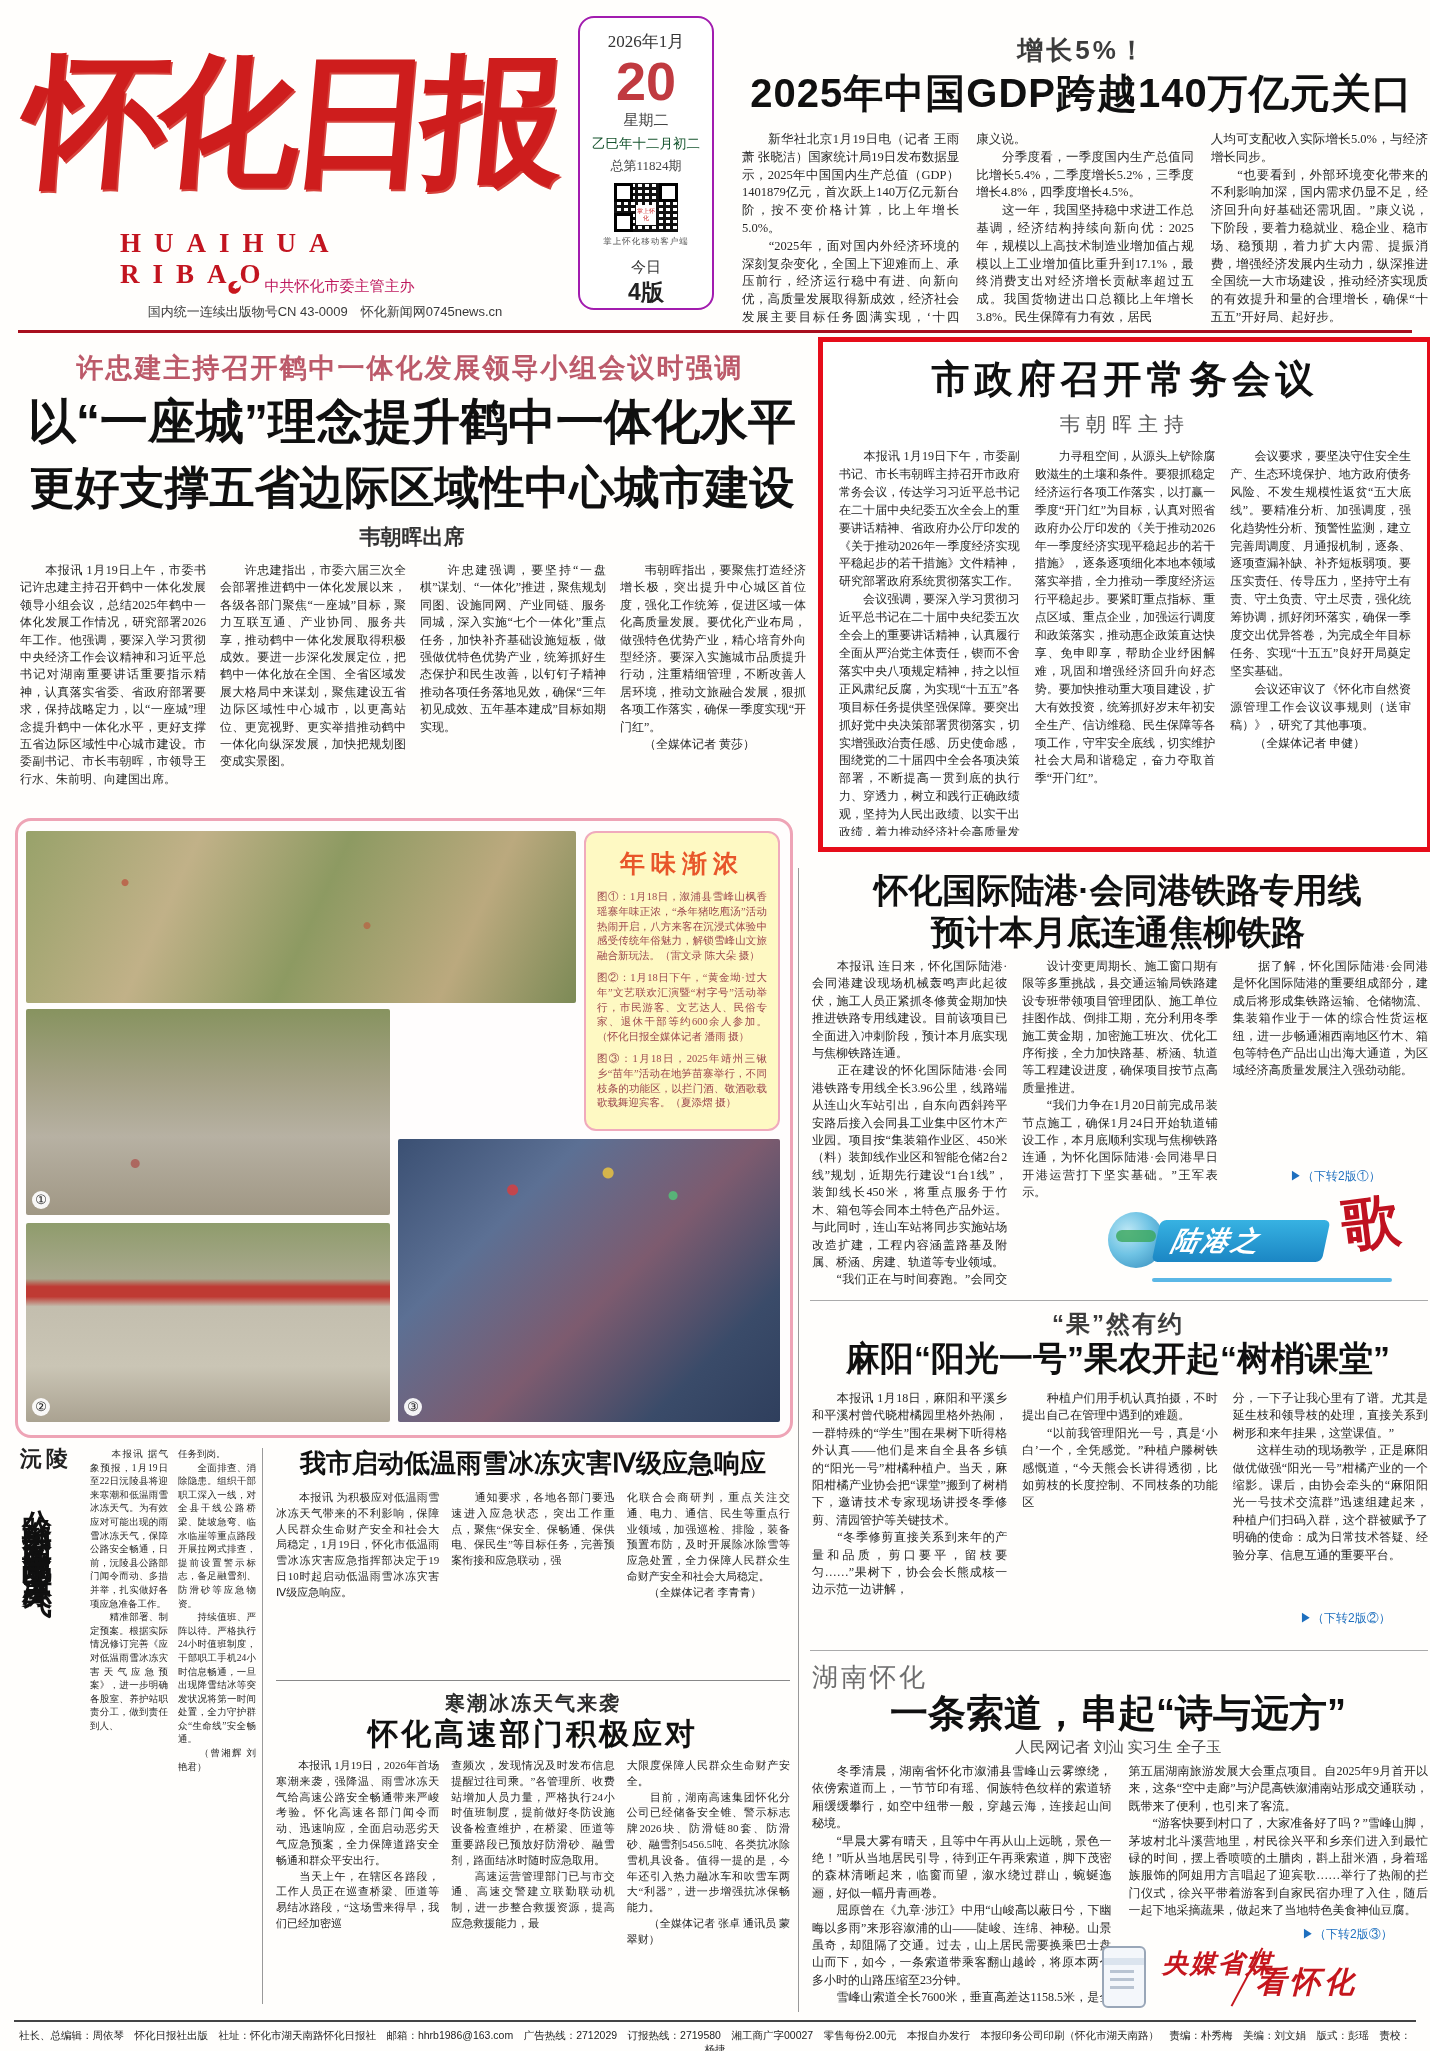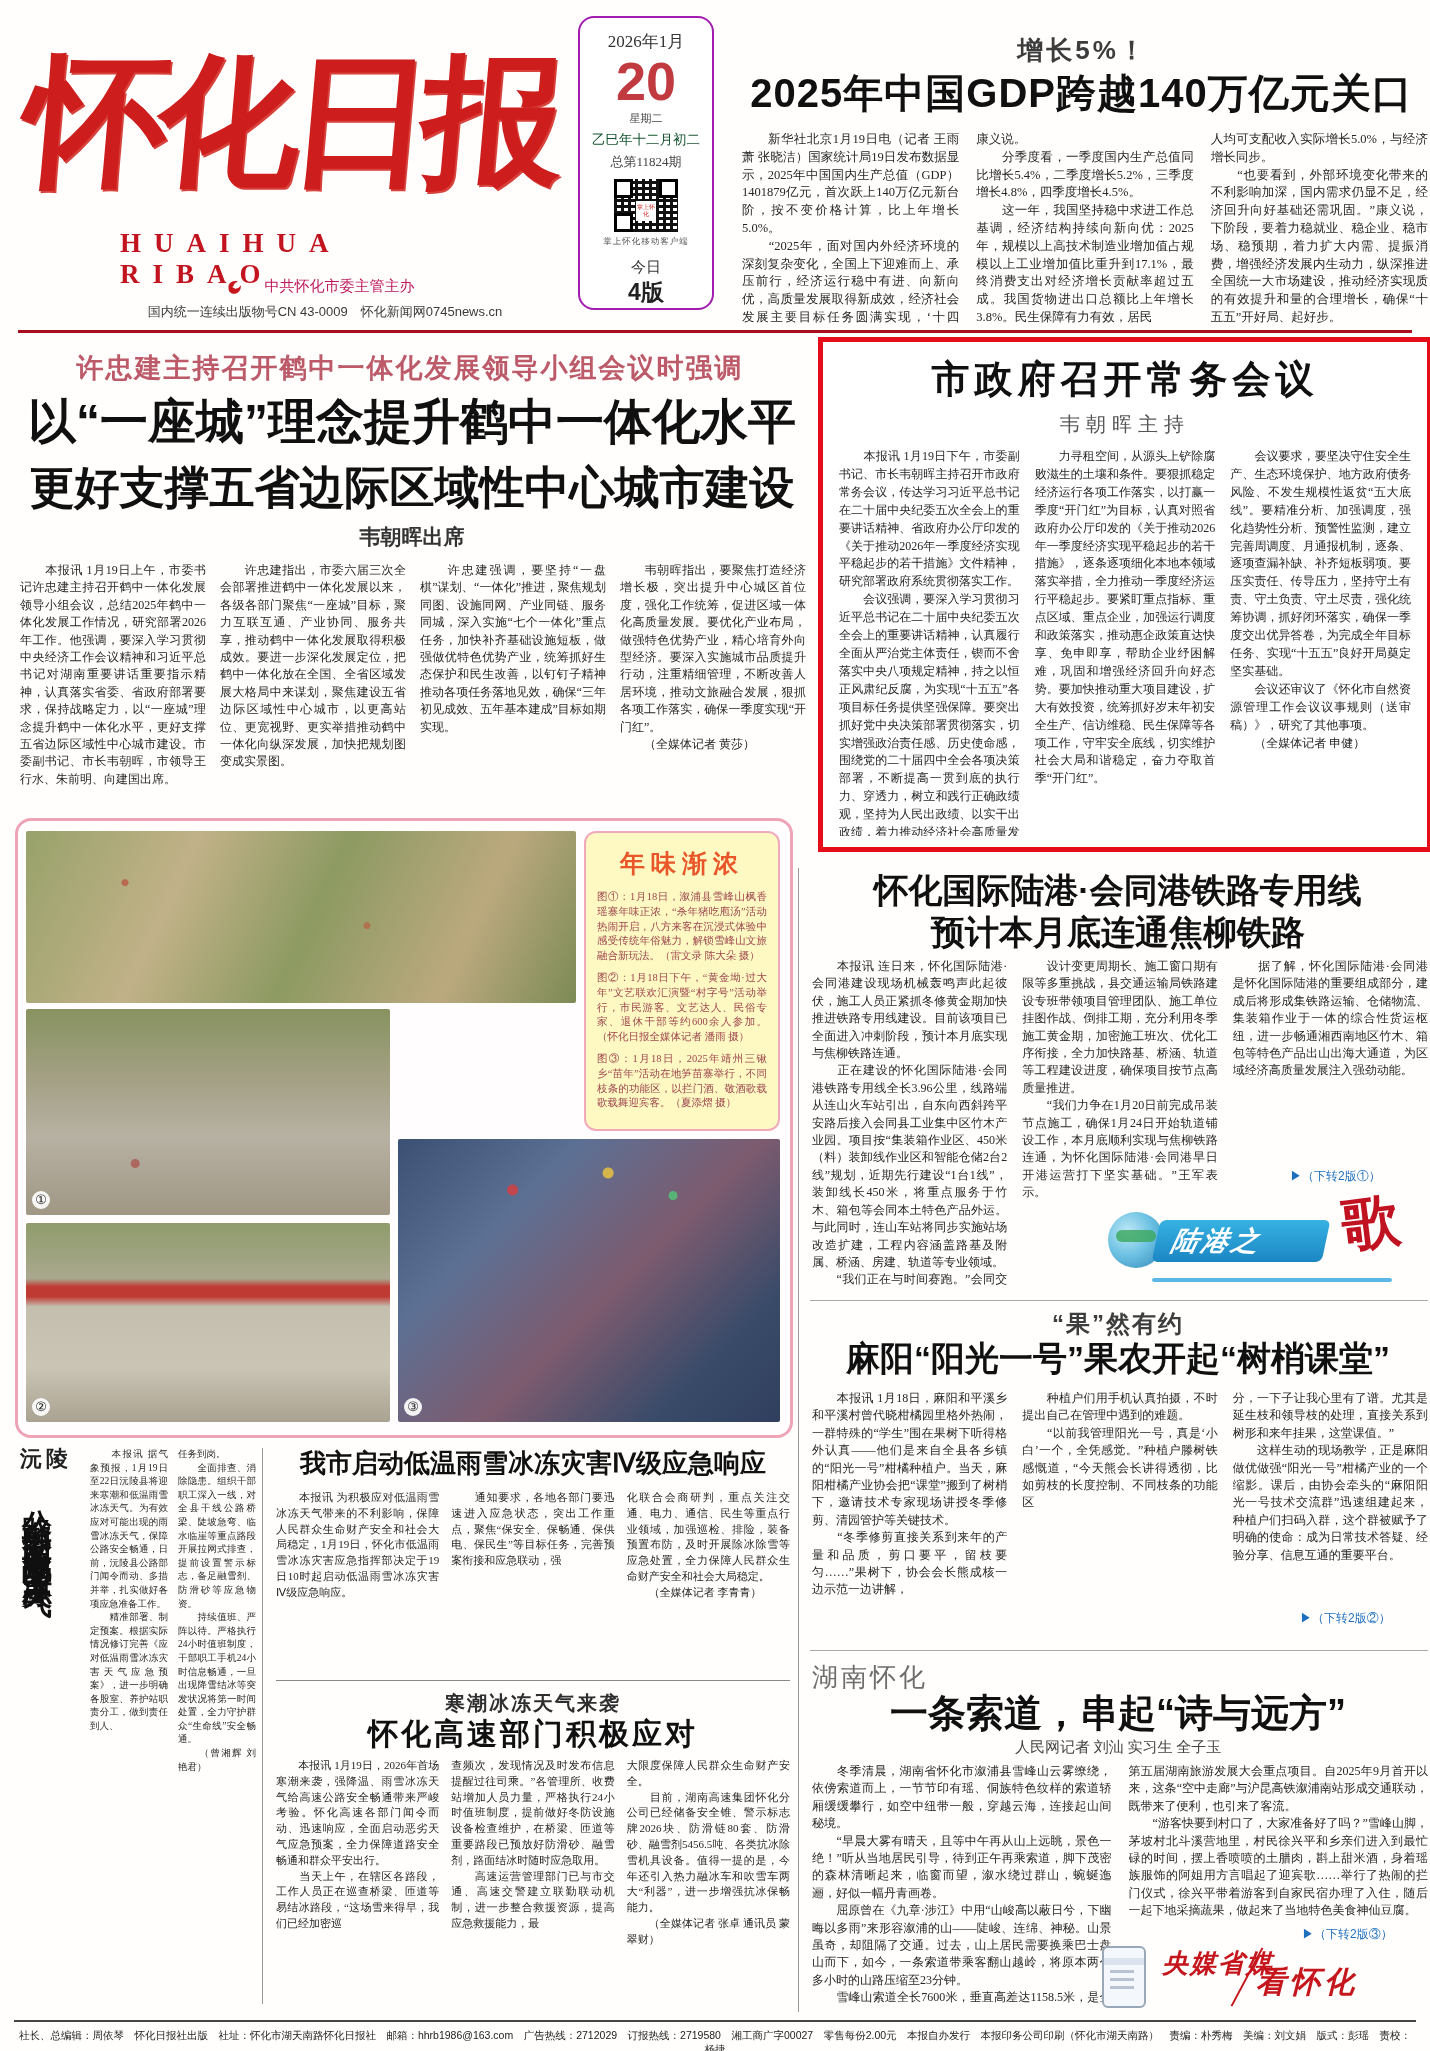--- a/index.html
+++ b/index.html
@@ -17,21 +17,21 @@
   #latin{left:120px;top:228px;width:380px;font-size:27px;font-weight:bold;color:#c2141f;
          letter-spacing:13px;font-family:"Liberation Serif",serif;}
   #sponsor{left:150px;top:277px;width:340px;font-size:15px;color:#be185d;font-family:"Liberation Sans",sans-serif;
            display:flex;align-items:flex-end;gap:22px;justify-content:center;}
   #issn{left:90px;top:303px;width:470px;font-size:13px;color:#3a3a3a;text-align:center;font-family:"Liberation Sans",sans-serif;}
   
   #datebox{left:578px;top:16px;width:132px;height:290px;border:2px solid #a21caf;border-radius:16px;
            display:flex;flex-direction:column;align-items:center;background:#fff;}
   #db-month{margin-top:12px;font-size:17px;color:#333;}
   #db-day{font-size:54px;line-height:56px;color:#c03a40;font-weight:bold;font-family:"Liberation Sans",sans-serif;}
-  #db-week{font-size:11px;color:#444;margin-top:2px;}
+  #db-week{font-size:15px;color:#444;margin-top:2px;}
   #db-lunar{font-size:13.5px;color:#14532d;margin-top:5px;}
   #db-issue{font-size:13px;color:#444;margin-top:4px;}
   #qr{margin-top:8px;width:64px;height:64px;position:relative;background:
       repeating-linear-gradient(0deg,#111 0 3px,transparent 3px 6px),
       repeating-linear-gradient(90deg,#111 0 3px,#fff 3px 7px);outline:3px solid #fff;}
   .qr-eye{position:absolute;width:13px;height:13px;border:3px solid #000;background:#fff;}
   #qr .e1{left:0;top:0}#qr .e2{right:0;top:0}#qr .e3{left:0;bottom:0}
   #qr-center{position:absolute;left:22px;top:22px;width:20px;height:20px;background:#fff;color:#c22;
              font-size:6px;line-height:7px;text-align:center;padding-top:3px;box-sizing:border-box;}
   #db-qrcap{font-size:8.5px;color:#555;margin-top:4px;letter-spacing:1px;}

